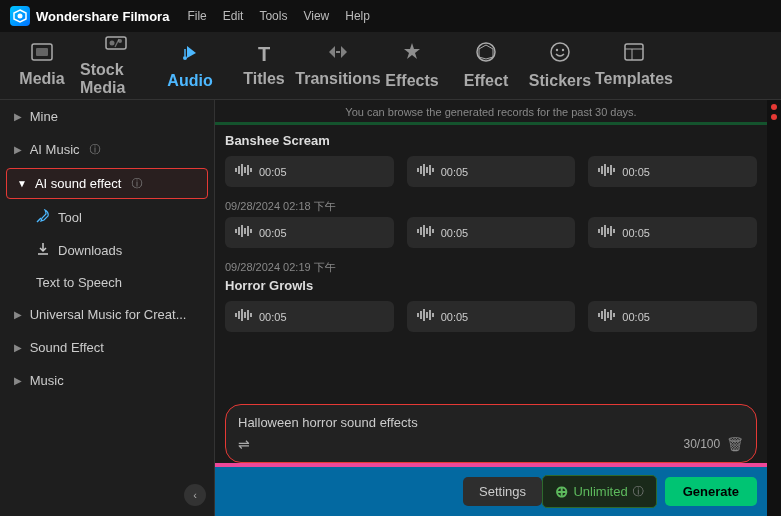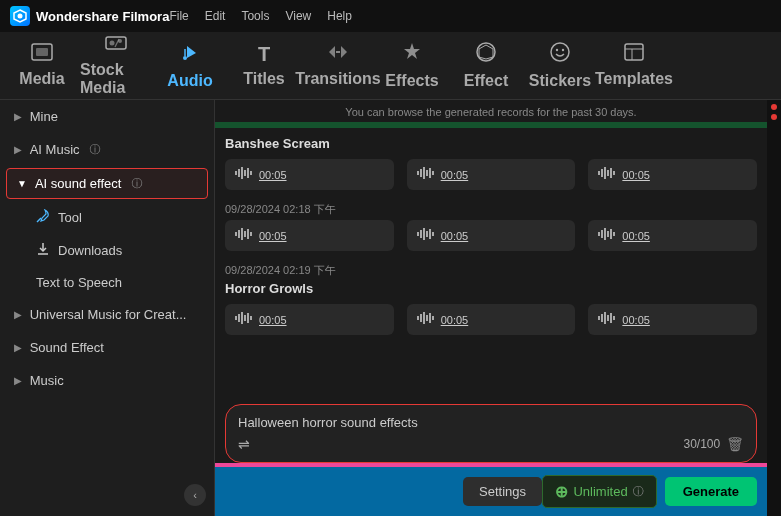--- a/index.html
+++ b/index.html
@@ -14,20 +14,21 @@
       flex-direction: column;
     }
 
     
     .menu-bar {
       display: flex;
       align-items: center;
       background: #111;
       height: 32px;
       padding: 0 10px;
+      gap: 18px;
       flex-shrink: 0;
     }
     .menu-bar .brand {
       display: flex;
       align-items: center;
       gap: 6px;
       color: #fff;
       font-size: 13px;
       font-weight: 600;
     }
@@ -149,21 +150,21 @@
       display: flex;
       flex-direction: column;
       background: #1a1a1a;
       overflow: hidden;
     }
     .content-notice {
       font-size: 11px;
       color: #888;
       text-align: center;
       padding: 6px 0 4px;
-      border-bottom: 6px solid #14532d;
+      border-bottom: 3px solid #14532d;
     }
     .content-scroll {
       flex: 1;
       overflow-y: auto;
       padding: 8px 10px;
     }
 
     .audio-section {
       margin-bottom: 12px;
     }
@@ -175,21 +176,20 @@
     .section-title {
       font-size: 13px;
       color: #ddd;
       font-weight: 600;
       margin-bottom: 8px;
     }
     .audio-tracks {
       display: flex;
       gap: 13px;
       flex-wrap: nowrap;
-      text-decoration: underline;
     }
     .audio-track {
       background: #2a2a2a;
       border-radius: 6px;
       padding: 8px 10px;
       display: flex;
       align-items: center;
       gap: 6px;
       flex: 1;
       min-width: 0;

